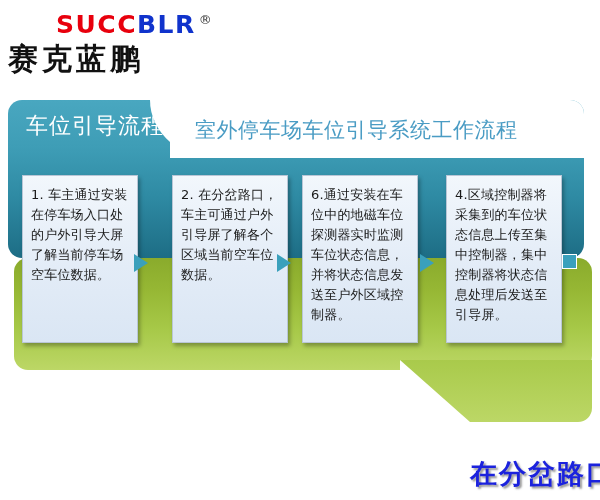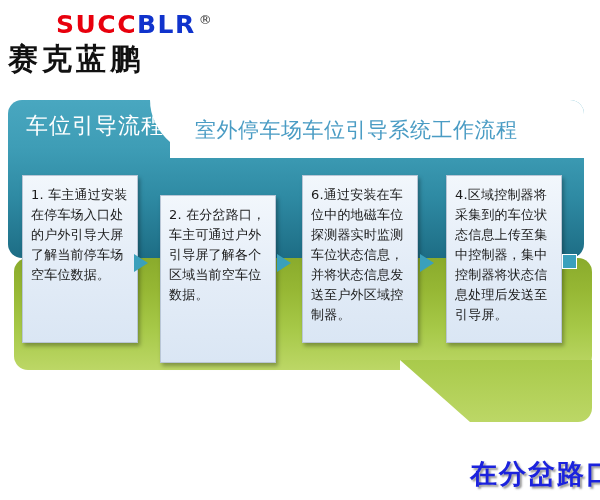--- a/index.html
+++ b/index.html
@@ -149,21 +149,21 @@
     position: absolute;
     top: 175px;
     width: 116px;
     height: 168px;
     background: linear-gradient(to bottom, #f2f7fc 0%, #e3ecf7 55%, #dae6f4 100%);
     border: 1px solid #b9c6d6;
     box-shadow: 2px 3px 4px rgba(0,0,0,0.30);
     box-sizing: border-box;
   }
   #step-box-1 { left: 6px; margin-left: 16px; }
-  #step-box-2 { left: 160px; margin-top: 20px; }
+  #step-box-2 { left: 172px; }
   #step-box-3 { left: 302px; }
   #step-box-4 { left: 446px; }
 
   .step-text {
     position: absolute;
     left: 8px;
     top: 9px;
     width: 102px;
     font-size: 13px;
     line-height: 20px;

